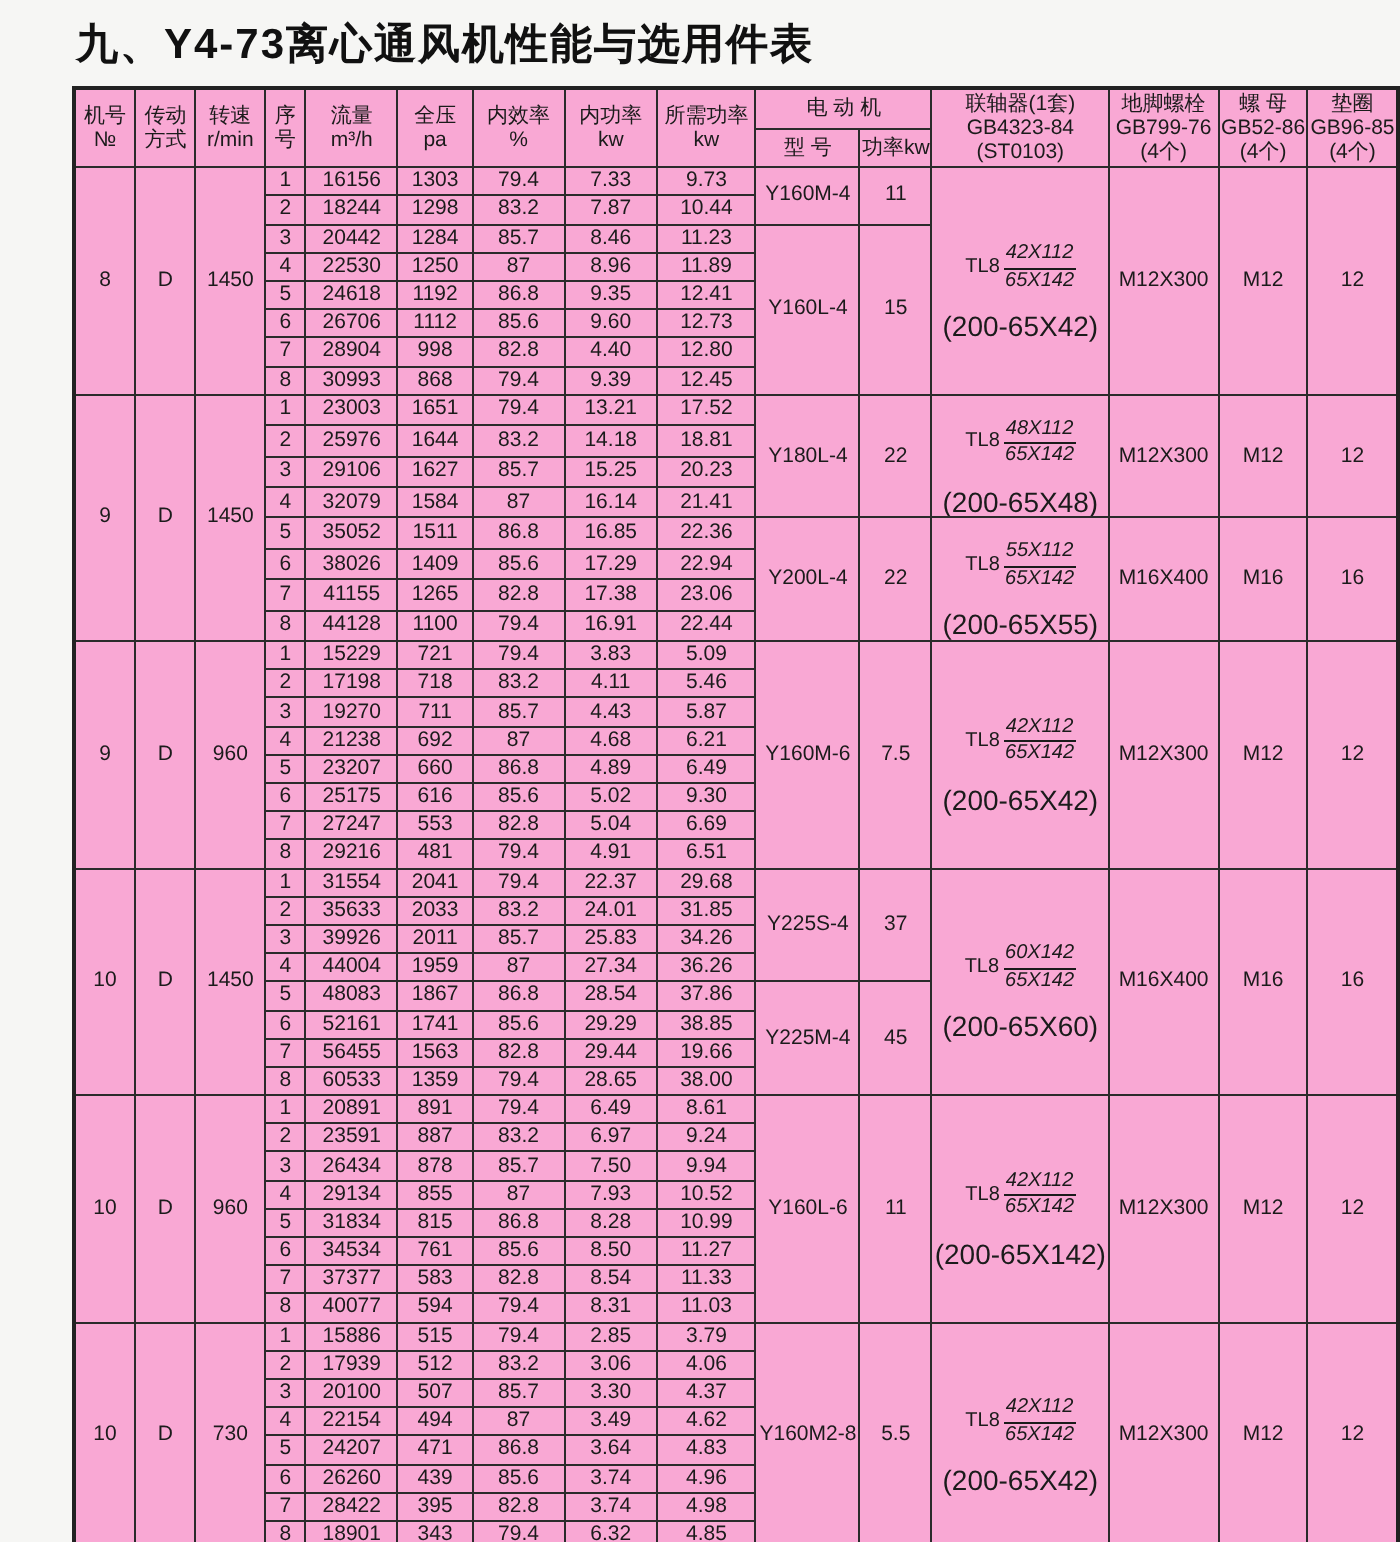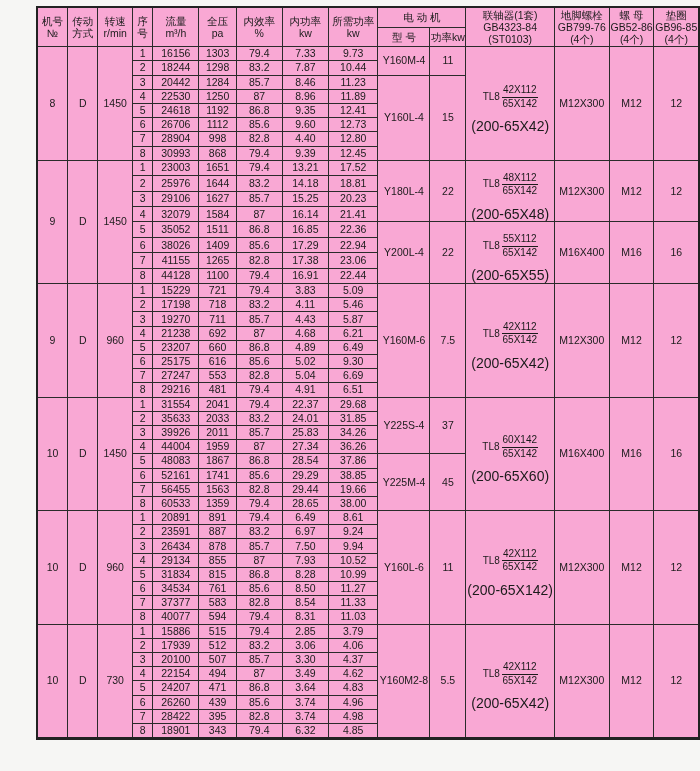--- a/index.html
+++ b/index.html
@@ -8,30 +8,31 @@
   table{border-collapse:collapse;table-layout:fixed;background:#f9a8d4;border:2px solid #222;border-bottom:3px solid #222;}
   td,th{border:1px solid #2b2b2b;text-align:center;vertical-align:middle;padding:0 1px;overflow:hidden;}
   thead th{font-weight:normal;font-size:10.5px;line-height:1.15;padding:1px 0;}
   thead .hl{display:block;white-space:nowrap;}
   tbody td{height:13.2px;font-size:10.5px;line-height:1.05;white-space:nowrap;}
   .c-machine{width:31px}.c-drive{width:31px}.c-speed{width:35px}.c-seq{width:21px}
   .c-flow{width:47px}.c-press{width:38px}.c-eff{width:47px}.c-ipow{width:47px}.c-rpow{width:50px}
   .c-model{width:52px}.c-mkw{width:36px}.c-coup{width:70px}.c-bolt{width:55px}.c-nut{width:45px}.c-wash{width:45px}
   .coup-cell{font-size:10px;line-height:1.05;}
   .coup-top{display:flex;align-items:center;justify-content:center;gap:2px;margin-top:12px;}
-  .frac{display:inline-block;vertical-align:middle;}
+  .frac{display:inline-block;vertical-align:middle;font-style:italic;}
   .frac .num{display:block;border-bottom:1px solid #1b1b1b;padding:0 1px 1px;}
   .frac .den{display:block;padding-top:1px;}
   .coup-note{margin-top:10px;white-space:nowrap;font-size:14px;}
   .nowrap{white-space:nowrap;}
 </style>
 </head>
 <body>
 
 <div class="page">
+  <div class="title">九、Y4-73离心通风机性能与选用件表</div>
 
   <table>
     <colgroup>
       <col class="c-machine">
         <col class="c-drive">
         <col class="c-speed">
         <col class="c-seq">
       <col class="c-flow">
         <col class="c-press">
         <col class="c-eff">

